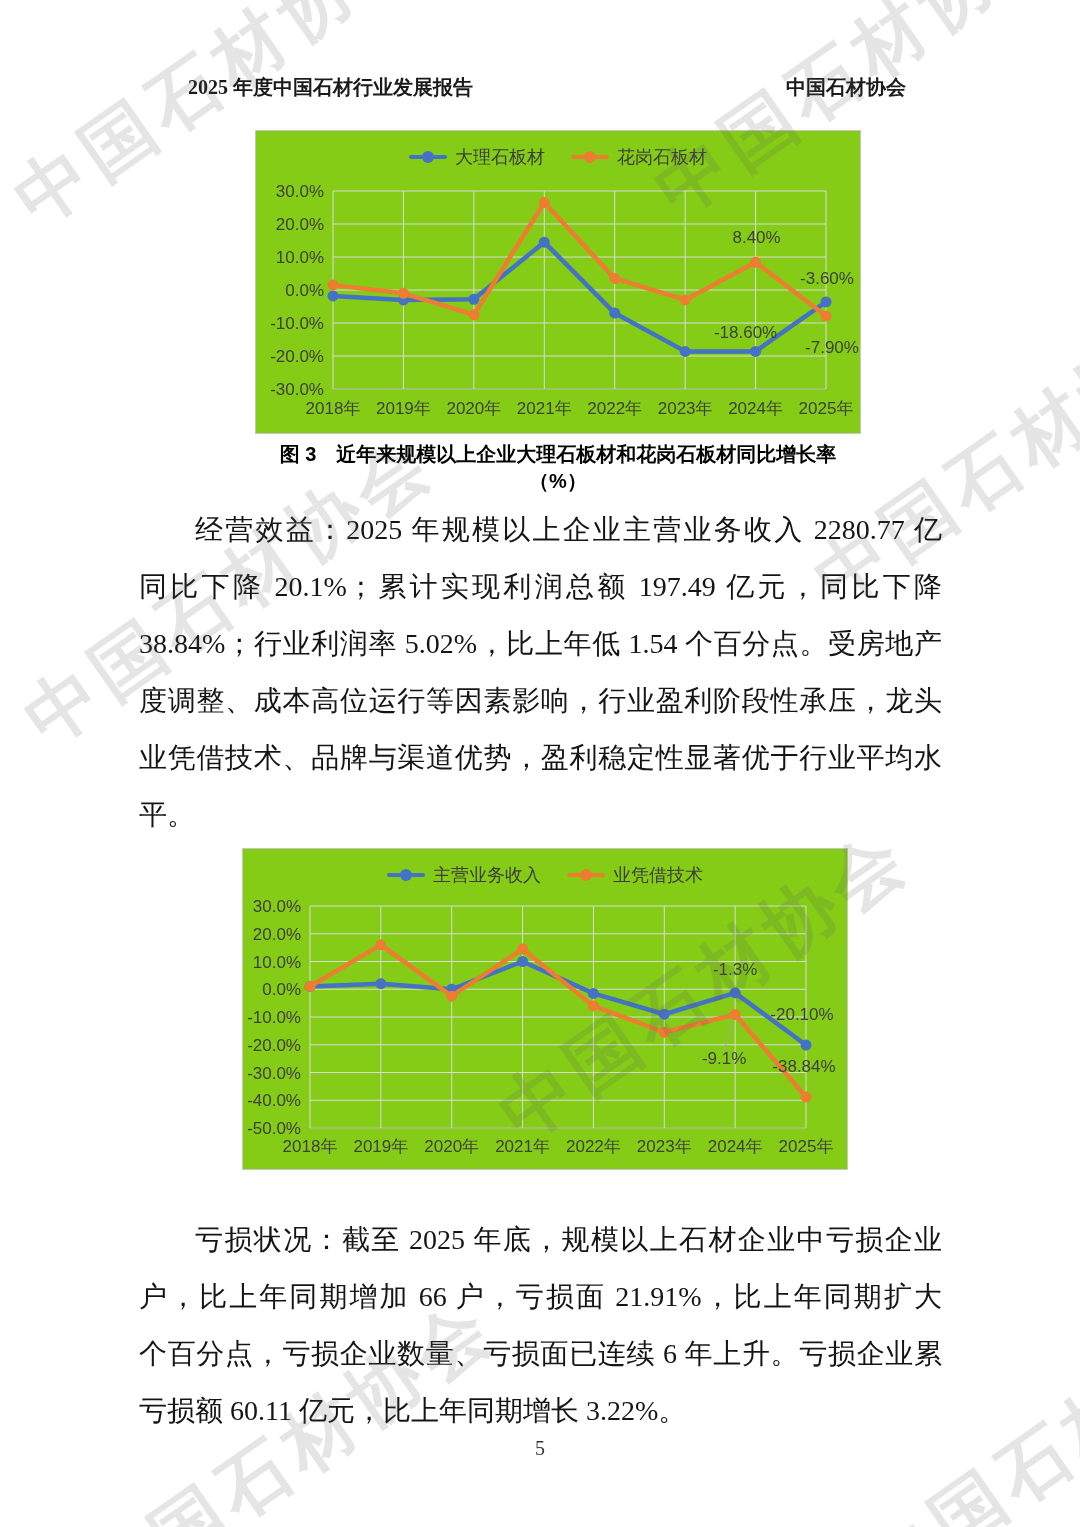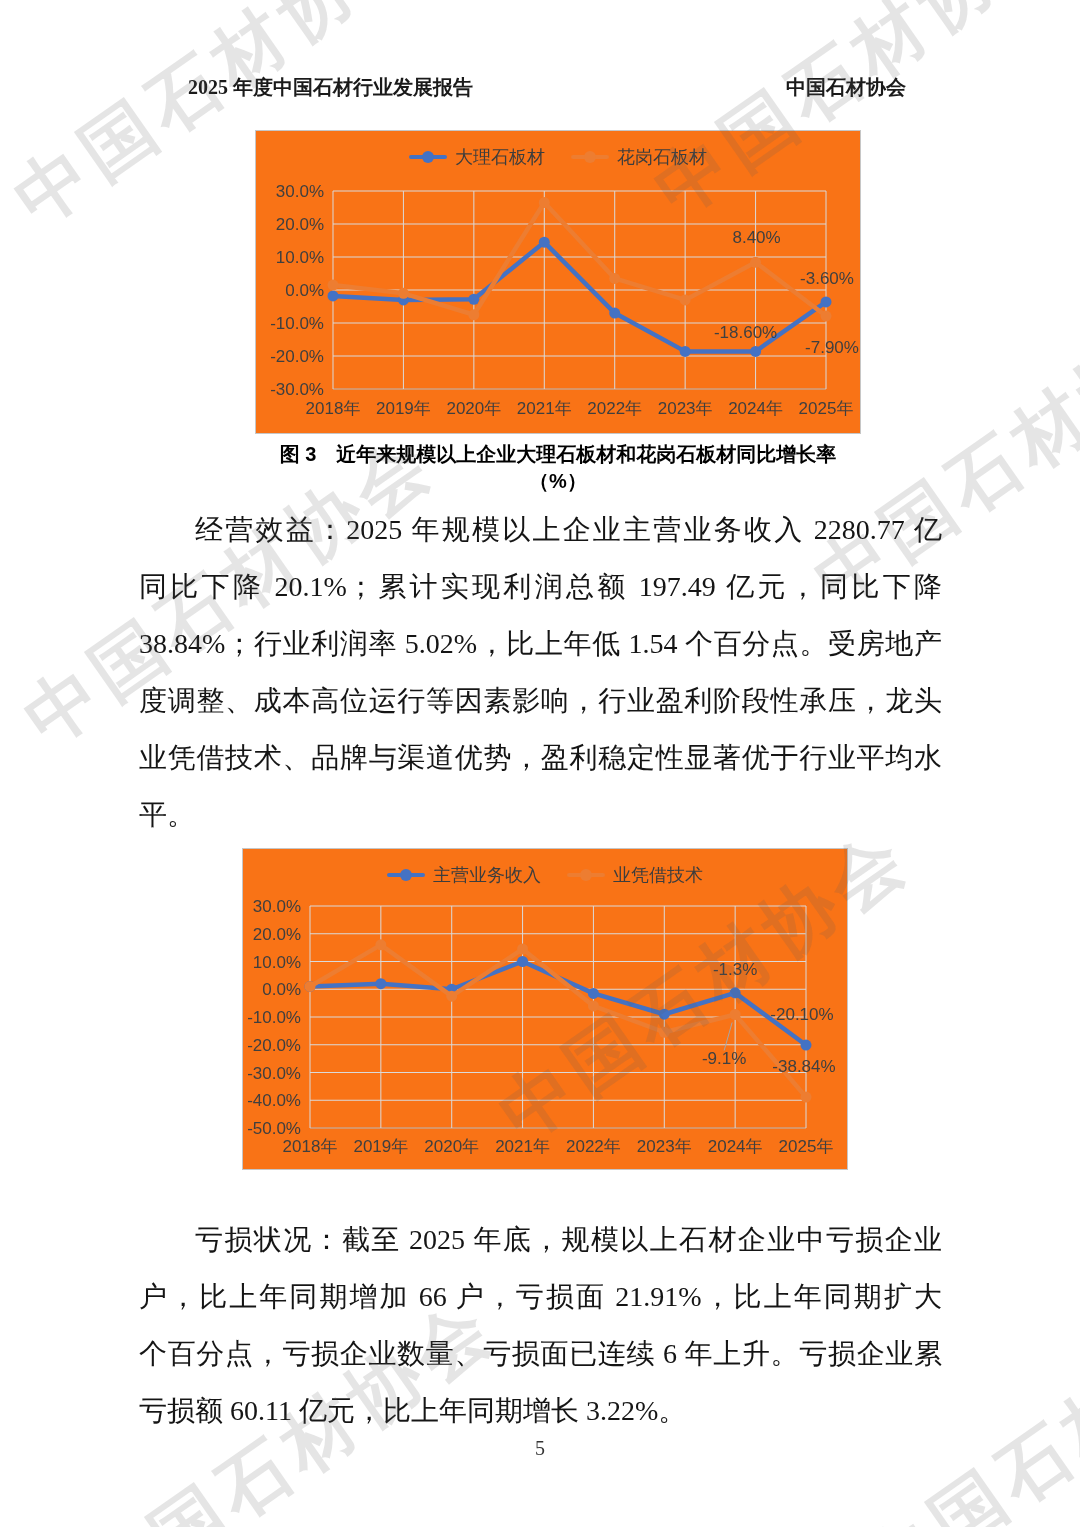--- a/index.html
+++ b/index.html
@@ -11,21 +11,21 @@
   .wm{position:absolute;transform:translate(-50%,-50%) rotate(-35deg);
       font-family:"Liberation Serif",serif;font-weight:bold;font-size:72px;
       letter-spacing:8px;white-space:nowrap;color:rgba(95,95,95,0.16);}
 
   
   .hdr{position:absolute;top:74px;font-weight:bold;font-size:20px;color:#1a1a1a;z-index:1;}
   .hdr-left{left:188px;}
   .hdr-right{left:786px;}
 
   
-  .card{position:absolute;box-sizing:border-box;background:#f97316;border:1.5px solid #c6c6c6;z-index:1;}
+  .card{position:absolute;box-sizing:border-box;background:#84cc16;border:1.5px solid #c6c6c6;z-index:1;}
   .card1{left:255px;top:130px;width:606px;height:304px;}
   .card2{left:242px;top:848px;width:606px;height:322px;}
   .legend{display:flex;justify-content:center;align-items:center;gap:26px;height:44px;padding-top:8px;box-sizing:border-box;}
   .lg-item{display:flex;align-items:center;gap:8px;}
   .lg-line{position:relative;width:38px;height:4.5px;border-radius:2px;}
   .lg-dot{position:absolute;left:50%;top:50%;width:12px;height:12px;border-radius:50%;transform:translate(-50%,-50%);}
   .lg-label{font-family:"Liberation Sans",sans-serif;font-size:18px;color:#3d3d3d;}
   svg.chart{display:block;overflow:visible;}
   .ax{font-family:"Liberation Sans",sans-serif;font-size:17px;fill:#3f3f3f;}
   .lbl{font-family:"Liberation Sans",sans-serif;font-size:17px;fill:#404040;}

